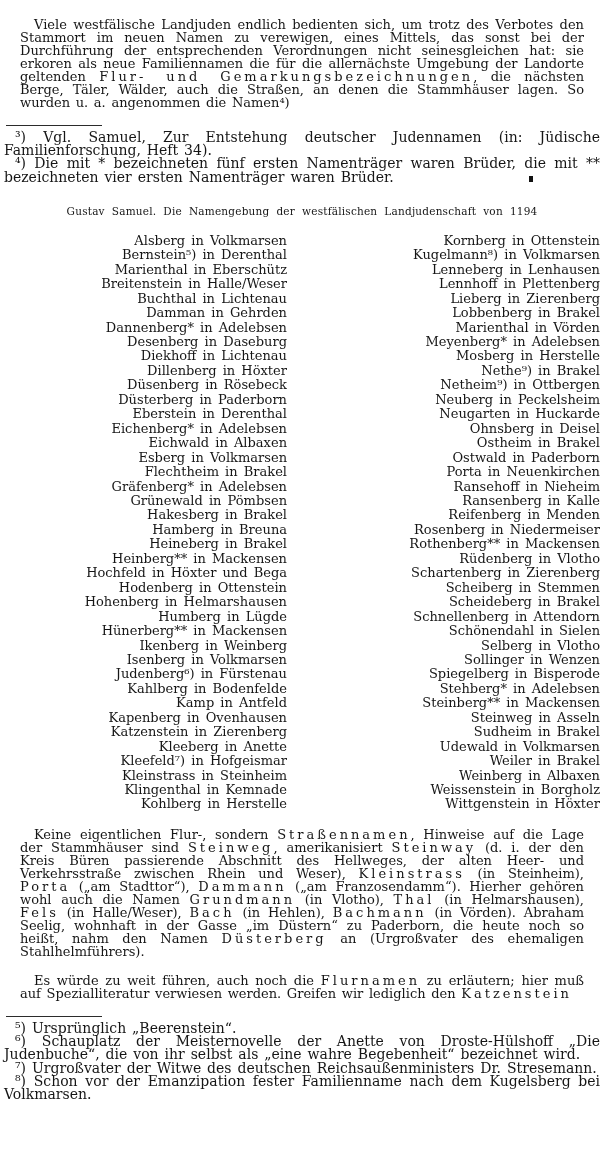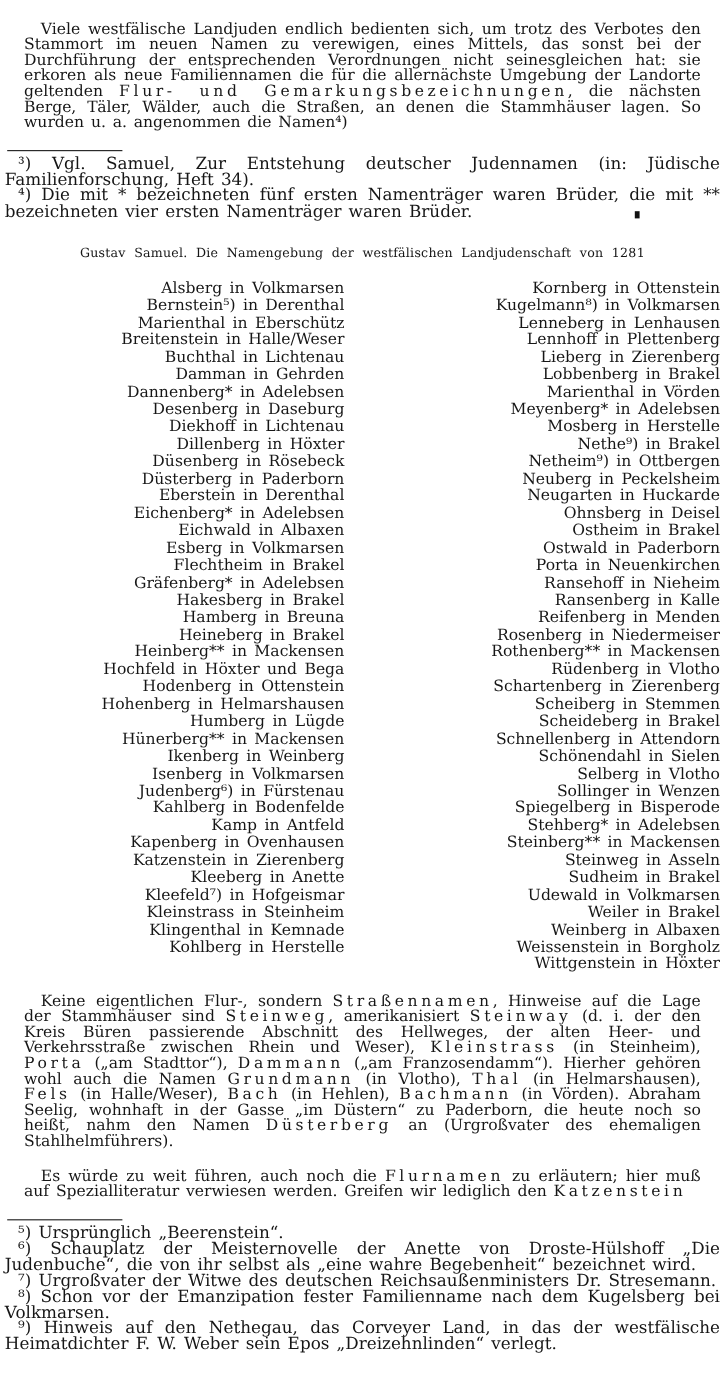--- a/index.html
+++ b/index.html
@@ -86,21 +86,21 @@
 
   <p class="body-par"><span>Viele westfälische Landjuden endlich bedienten sich, um trotz des Verbotes den Stammort im neuen Namen zu verewigen, eines Mittels, das sonst bei der Durchführung der entsprechenden Verordnungen nicht seinesgleichen hat: sie erkoren als neue Familiennamen die für die allernächste Umgebung der Landorte geltenden </span><span class="sperr">Flur- und Gemarkungsbezeichnungen</span><span>, die nächsten Berge, Täler, Wälder, auch die Straßen, an denen die Stammhäuser lagen. So wurden u. a. angenommen die Namen⁴)</span></p>
 
   <hr class="fn-rule">
 
   <p class="footnote">³) Vgl. Samuel, Zur Entstehung deutscher Judennamen (in: Jüdische Familienforschung, Heft 34).</p>
   <p class="footnote">⁴) Die mit * bezeichneten fünf ersten Namenträger waren Brüder, die mit ** bezeichneten vier ersten Namenträger waren Brüder.</p>
 
   <span class="ink-mark"></span>
 
-  <p class="caption">Gustav Samuel. Die Namengebung der westfälischen Landjudenschaft von 1281</p>
+  <p class="caption">Gustav Samuel. Die Namengebung der westfälischen Landjudenschaft von 1194</p>
 
   <div class="cols">
     <div class="col-left">
         <div>Alsberg in Volkmarsen</div>
         <div>Bernstein⁵) in Derenthal</div>
         <div>Marienthal in Eberschütz</div>
         <div>Breitenstein in Halle/Weser</div>
         <div>Buchthal in Lichtenau</div>
         <div>Damman in Gehrden</div>
         <div>Dannenberg* in Adelebsen</div>
@@ -108,20 +108,21 @@
         <div>Diekhoff in Lichtenau</div>
         <div>Dillenberg in Höxter</div>
         <div>Düsenberg in Rösebeck</div>
         <div>Düsterberg in Paderborn</div>
         <div>Eberstein in Derenthal</div>
         <div>Eichenberg* in Adelebsen</div>
         <div>Eichwald in Albaxen</div>
         <div>Esberg in Volkmarsen</div>
         <div>Flechtheim in Brakel</div>
         <div>Gräfenberg* in Adelebsen</div>
+        <div>Grünewald in Pömbsen</div>
         <div>Hakesberg in Brakel</div>
         <div>Hamberg in Breuna</div>
         <div>Heineberg in Brakel</div>
         <div>Heinberg** in Mackensen</div>
         <div>Hochfeld in Höxter und Bega</div>
         <div>Hodenberg in Ottenstein</div>
         <div>Hohenberg in Helmarshausen</div>
         <div>Humberg in Lügde</div>
         <div>Hünerberg** in Mackensen</div>
         <div>Ikenberg in Weinberg</div>
@@ -184,15 +185,14 @@
   <p class="body-par par2"><span>Keine eigentlichen Flur-, sondern </span><span class="sperr">Straßennamen</span><span>, Hinweise auf die Lage der Stammhäuser sind </span><span class="sperr">Steinweg</span><span>, amerikanisiert </span><span class="sperr">Steinway</span><span> (d. i. der den Kreis Büren passierende Abschnitt des Hellweges, der alten Heer- und Verkehrsstraße zwischen Rhein und Weser), </span><span class="sperr">Kleinstrass</span><span> (in Steinheim), </span><span class="sperr">Porta</span><span> („am Stadttor“), </span><span class="sperr">Dammann</span><span> („am Franzosendamm“). Hierher gehören wohl auch die Namen </span><span class="sperr">Grundmann</span><span> (in Vlotho), </span><span class="sperr">Thal</span><span> (in Helmarshausen), </span><span class="sperr">Fels</span><span> (in Halle/Weser), </span><span class="sperr">Bach</span><span> (in Hehlen), </span><span class="sperr">Bachmann</span><span> (in Vörden). Abraham Seelig, wohnhaft in der Gasse „im Düstern“ zu Paderborn, die heute noch so heißt, nahm den Namen </span><span class="sperr">Düsterberg</span><span> an (Urgroßvater des ehemaligen Stahlhelmführers).</span></p>
 
   <p class="body-par par3"><span>Es würde zu weit führen, auch noch die </span><span class="sperr">Flurnamen</span><span> zu erläutern; hier muß auf Spezialliteratur verwiesen werden. Greifen wir lediglich den </span><span class="sperr">Katzenstein</span></p>
 
   <hr class="fn-rule">
 
   <p class="footnote">⁵) Ursprünglich „Beerenstein“.</p>
   <p class="footnote">⁶) Schauplatz der Meisternovelle der Anette von Droste-Hülshoff „Die Judenbuche“, die von ihr selbst als „eine wahre Begebenheit“ bezeichnet wird.</p>
   <p class="footnote">⁷) Urgroßvater der Witwe des deutschen Reichsaußenministers Dr. Stresemann.</p>
   <p class="footnote">⁸) Schon vor der Emanzipation fester Familienname nach dem Kugelsberg bei Volkmarsen.</p>
-  <p class="footnote">⁹) Hinweis auf den Nethegau, das Corveyer Land, in das der westfälische Heimatdichter F. W. Weber sein Epos „Dreizehnlinden“ verlegt.</p>
 
 </div>
 
 </body></html>

